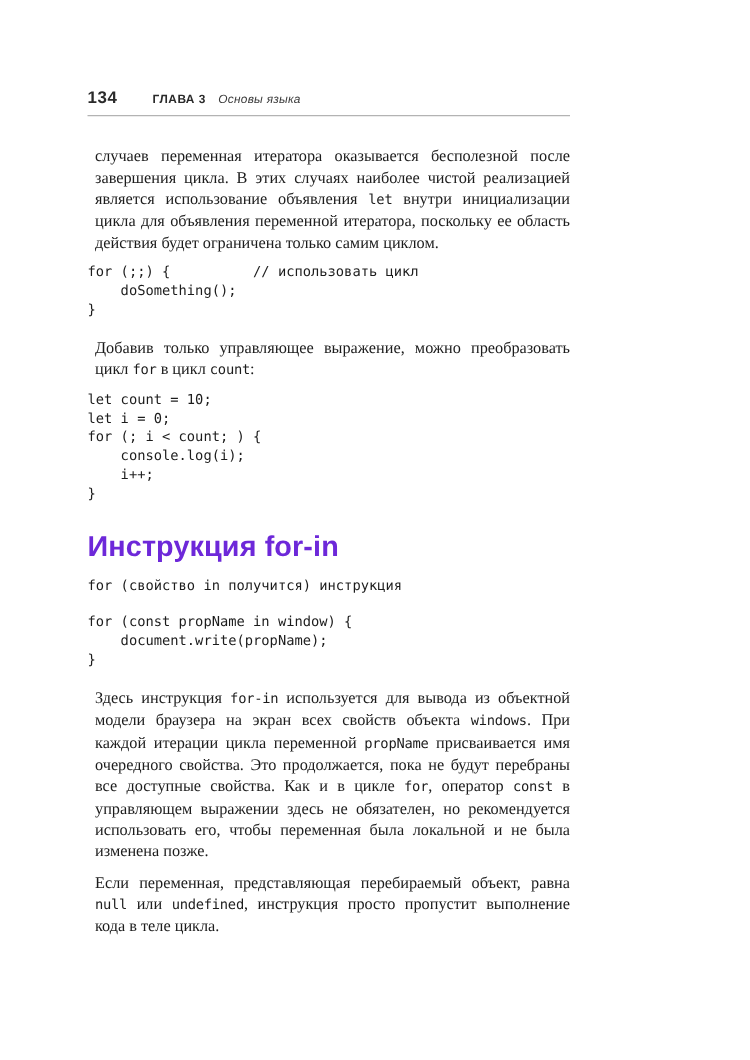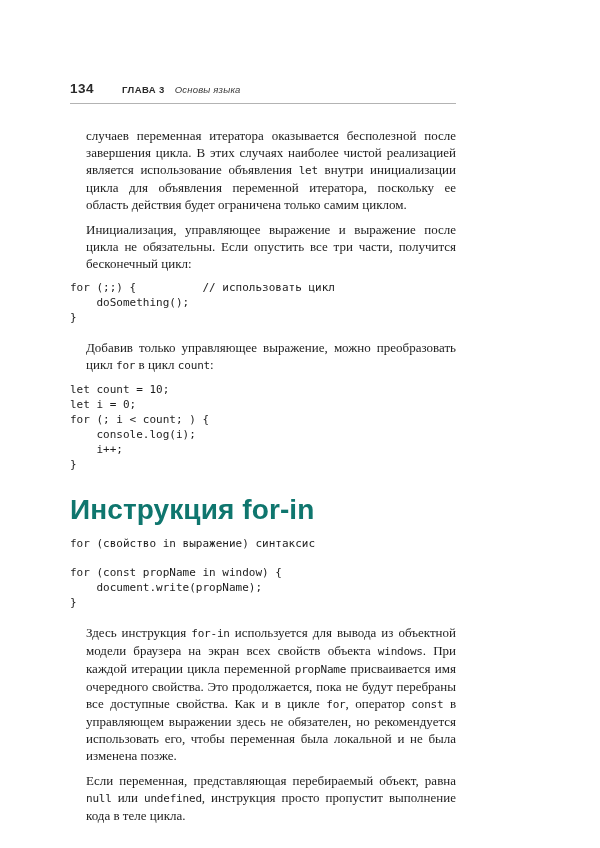--- a/index.html
+++ b/index.html
@@ -2,21 +2,21 @@
 <html><head>
 <meta charset="utf-8">
 <style>
   html, body { margin: 0; padding: 0; background: #ffffff; }
   .page {
     position: relative;
     width: 504px;
     height: 848px;
     box-sizing: border-box;
     background: #ffffff;
-    padding: 42px 48px 20px 70px;
+    padding: 32px 48px 20px 70px;
     overflow: hidden;
     color: #1c1c1c;
     font-family: "Liberation Serif", serif;
   }
   .page-header {
     display: flex;
     align-items: baseline;
     font-family: "Liberation Sans", sans-serif;
     color: #2a2a2a;
   }
@@ -43,68 +43,67 @@
   .header-rule {
     border: none;
     border-top: 1px solid #b3b3b3;
     margin: 7px 0 0 0;
   }
   .content { margin-top: 23px; }
   .content p {
     font-size: 13px;
     line-height: 17px;
     text-align: justify;
-    margin: 0 0 8px 16px;
+    margin: 0 0 8px 6px;
   }
   .content p code {
     font-family: "DejaVu Sans Mono", monospace;
     font-size: 11px;
     letter-spacing: -0.2px;
   }
   .content pre {
     font-family: "DejaVu Sans Mono", monospace;
     font-size: 11px;
     line-height: 15px;
     margin: 6px 0 14px 0;
     white-space: pre;
     color: #1c1c1c;
   }
   .content h2 {
     font-family: "Liberation Sans", sans-serif;
-    font-size: 28px;
+    font-size: 23px;
     font-weight: bold;
-    color: #0f766e;
+    color: #6d28d9;
     margin: 22px 0 10px 0;
     letter-spacing: 0.1px;
   }
 </style>
 </head>
 <body>
 
 <div class="page">
   <header class="page-header">
     <span class="page-num">134</span>
     <span class="chapter">ГЛАВА 3</span>
     <span class="chapter-title">Основы языка</span>
   </header>
   <hr class="header-rule">
   <main class="content" id="content">
       <p>случаев переменная итератора оказывается бесполезной после завершения цикла. В этих случаях наиболее чистой реализацией является использование объявления <code>let</code> внутри инициализации цикла для объявления переменной итератора, поскольку ее область действия будет ограничена только самим циклом.</p>
-      <p>Инициализация, управляющее выражение и выражение после цикла не обязательны. Если опустить все три части, получится бесконечный цикл:</p>
       <pre>for (;;) {          // использовать цикл
     doSomething();
 }</pre>
       <p>Добавив только управляющее выражение, можно преобразовать цикл <code>for</code> в цикл <code>count</code>:</p>
       <pre>let count = 10;
 let i = 0;
 for (; i &lt; count; ) {
     console.log(i);
     i++;
 }</pre>
       <h2>Инструкция for-in</h2>
-      <pre>for (свойство in выражение) синтаксис</pre>
+      <pre>for (свойство in получится) инструкция</pre>
       <pre>for (const propName in window) {
     document.write(propName);
 }</pre>
       <p>Здесь инструкция <code>for-in</code> используется для вывода из объектной модели браузера на экран всех свойств объекта <code>windows</code>. При каждой итерации цикла переменной <code>propName</code> присваивается имя очередного свойства. Это продолжается, пока не будут перебраны все доступные свойства. Как и в цикле <code>for</code>, оператор <code>const</code> в управляющем выражении здесь не обязателен, но рекомендуется использовать его, чтобы переменная была локальной и не была изменена позже.</p>
       <p>Если переменная, представляющая перебираемый объект, равна <code>null</code> или <code>undefined</code>, инструкция  просто пропустит выполнение кода в теле цикла.</p>
     </main>
 </div>
 
 </body></html>

